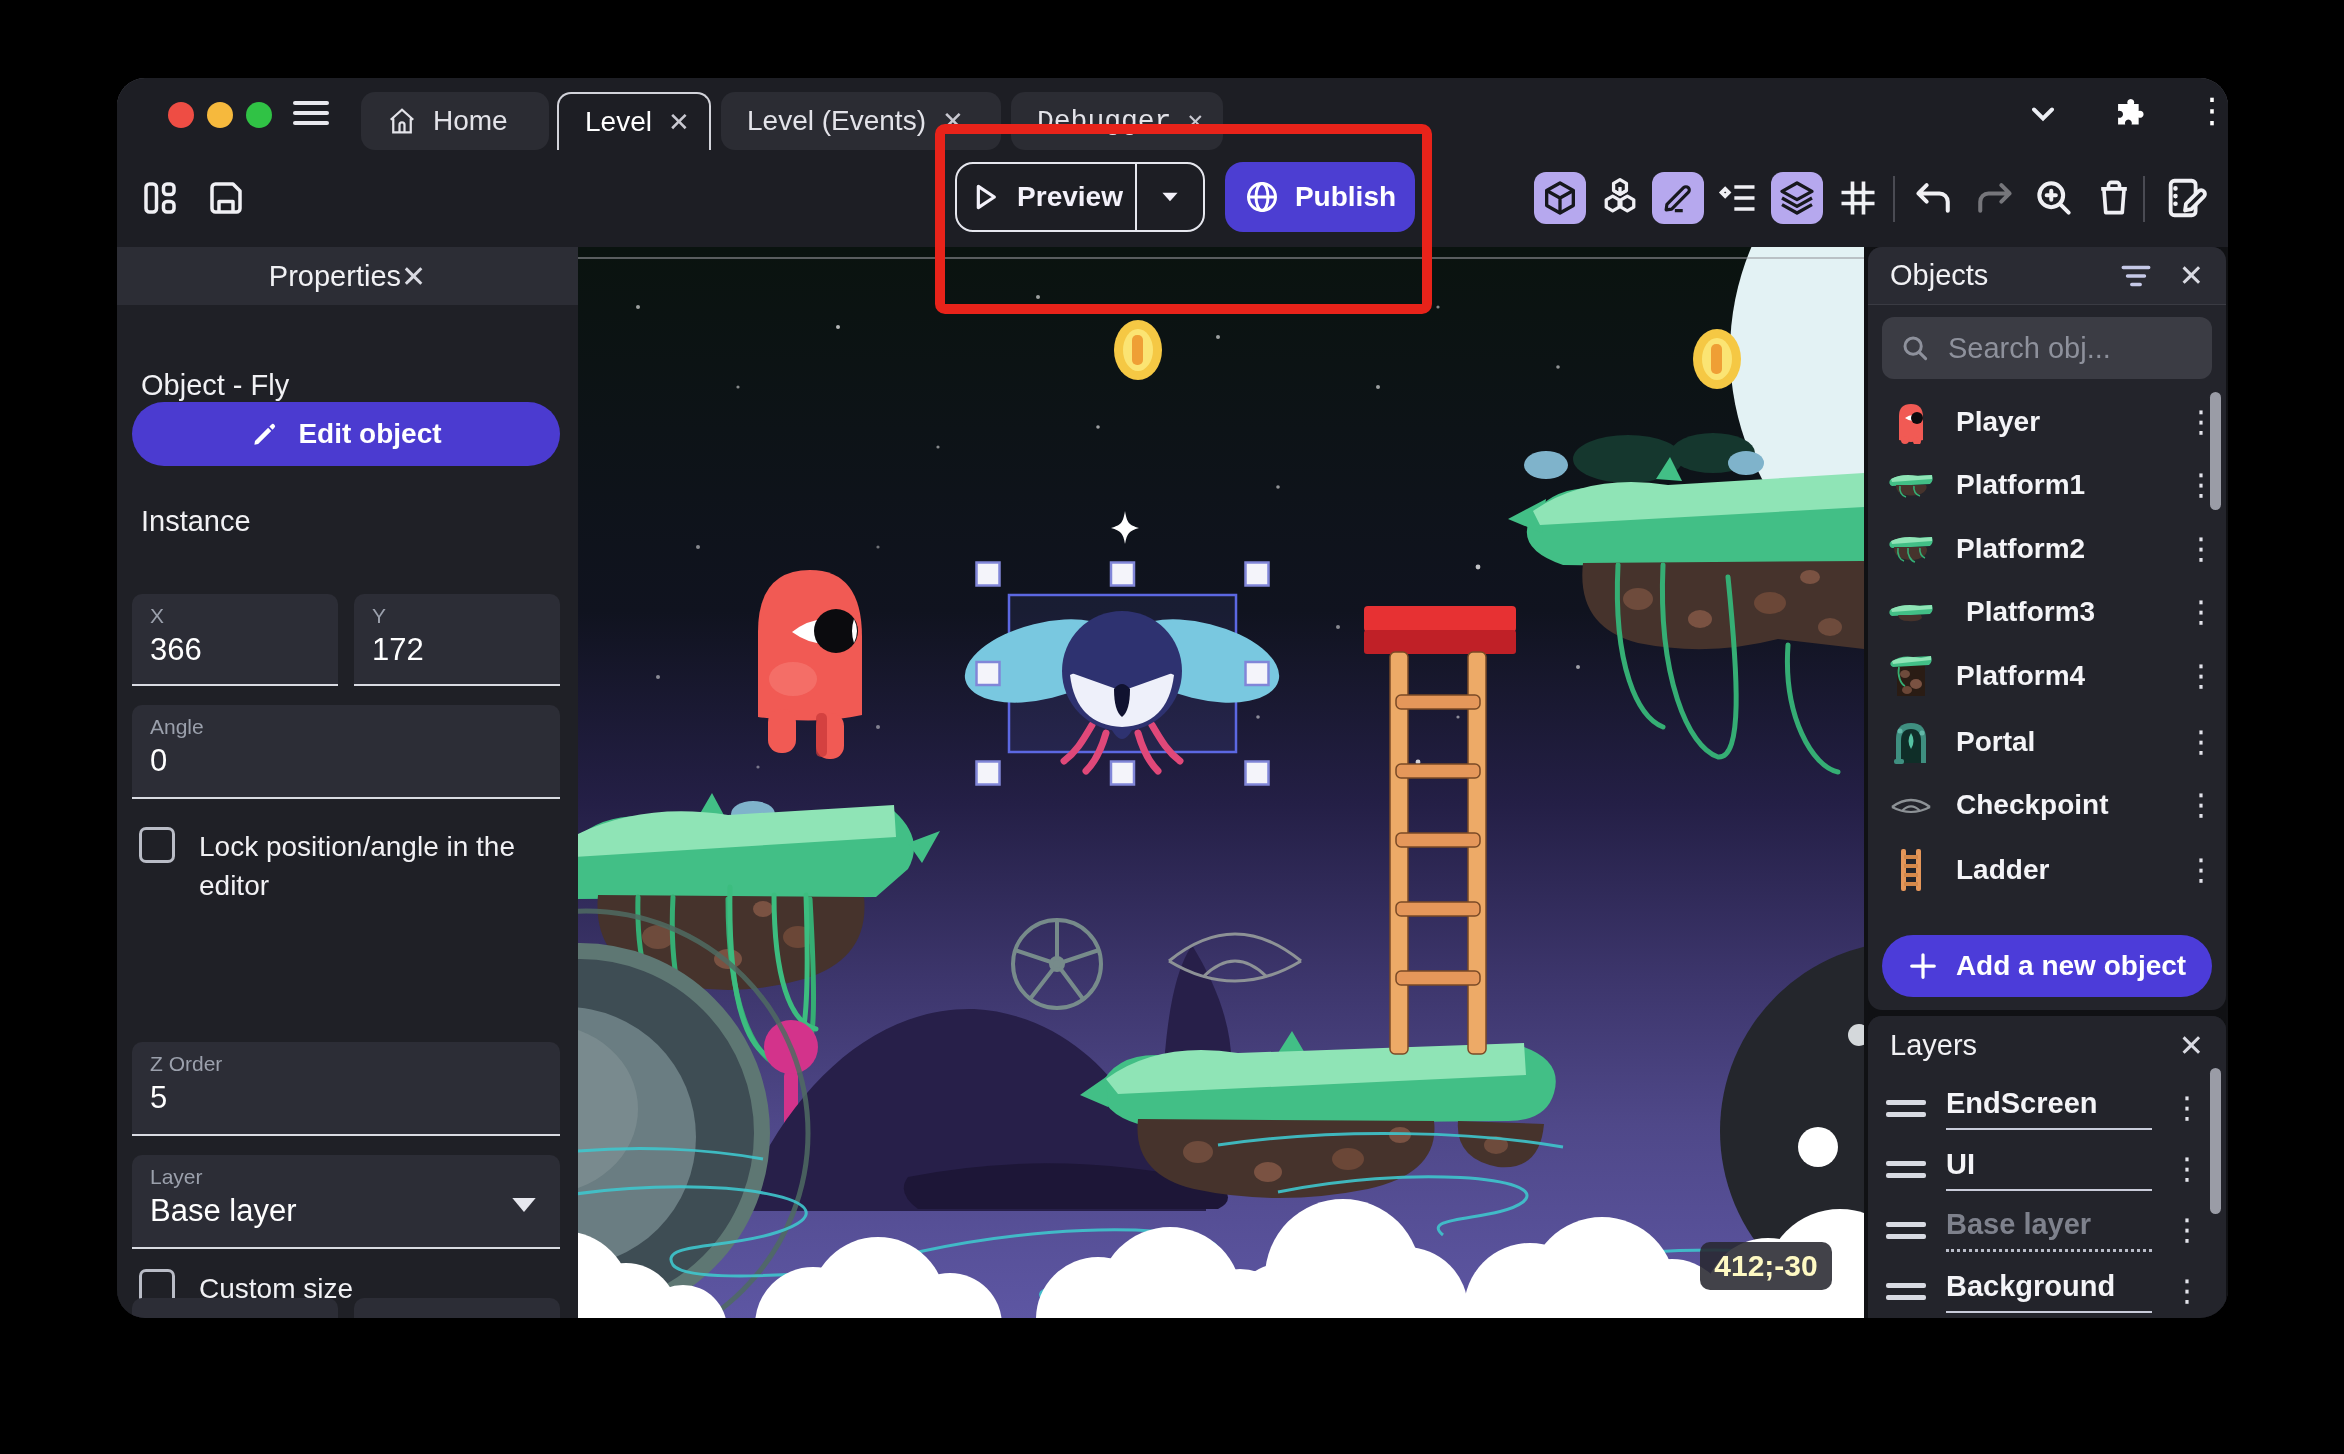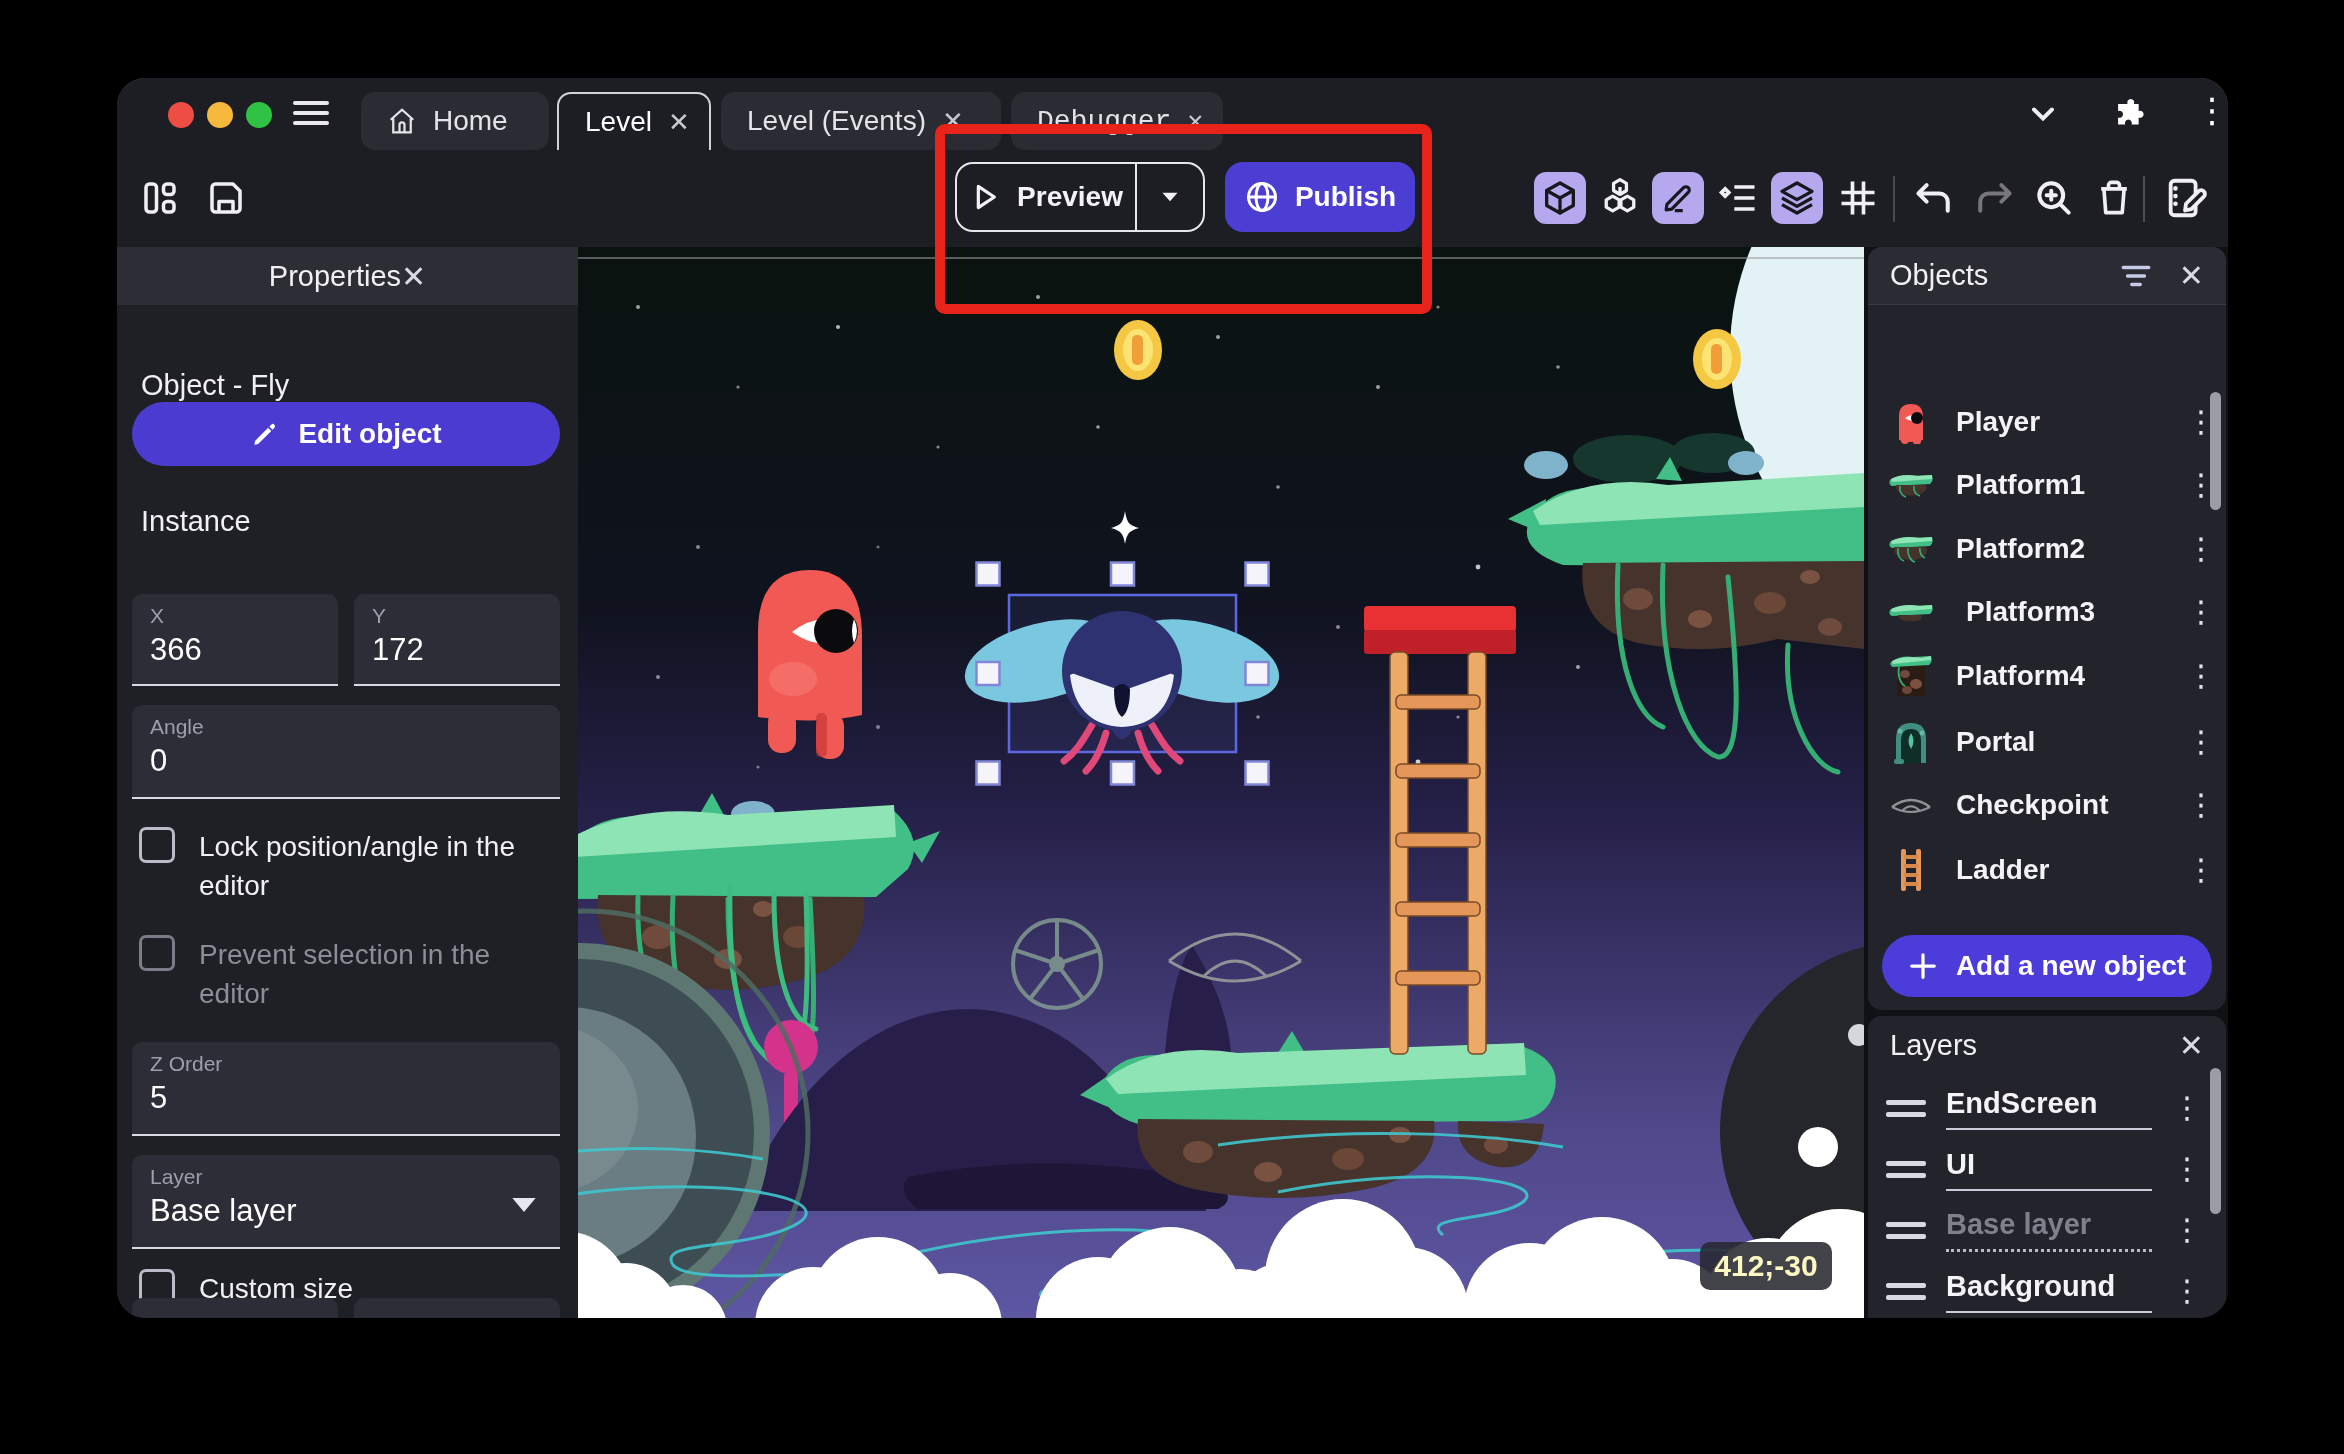--- a/index.html
+++ b/index.html
@@ -289,24 +289,20 @@
       </div>
       <div class="field" style="left:15px;top:458px;width:428px;height:94px;">
         <div class="lbl">Angle</div>
         <div class="val">0</div>
       </div>
 
       <div class="chkrow" style="left:22px;top:580px;width:410px;">
         <div class="chk"></div>
         <div class="txt">Lock position/angle in the editor</div>
       </div>
-      <div class="chkrow dim" style="left:22px;top:688px;width:410px;">
-        <div class="chk"></div>
-        <div class="txt">Prevent selection in the editor</div>
-      </div>
 
       <div class="field" style="left:15px;top:795px;width:428px;height:94px;">
         <div class="lbl">Z Order</div>
         <div class="val">5</div>
       </div>
       <div class="field" style="left:15px;top:908px;width:428px;height:94px;">
         <div class="lbl">Layer</div>
         <div class="val">Base layer</div>
         <svg class="abs" style="right:22px;top:40px;" width="28" height="20" viewBox="0 0 24 16">
           <path d="M2 2 L12 14 L22 2 Z" fill="#e6e7ee"></path>
@@ -561,20 +557,29 @@
     <div class="rpanel" style="top:0;height:763px;">
       <div class="rheader">
         <span class="t">Objects</span>
         <svg width="34" height="30" viewBox="0 0 24 20" style="margin-right:26px;">
           <g stroke="#c6c9e8" stroke-width="2.4" stroke-linecap="round">
             <path d="M3 4 H21 M6 10 H18 M9 16 H15"></path>
             </g>
           </svg>
         <span class="closex">✕</span>
       </div>
+      <div id="searchBox">
+        <svg width="30" height="30" viewBox="0 0 24 24">
+          <g fill="none" stroke="#8e919c" stroke-width="2.4" stroke-linecap="round">
+            <circle cx="10.5" cy="10.5" r="6.5"></circle>
+              <path d="M15.5 15.5 L20.5 20.5"></path>
+            </g>
+          </svg>
+        <input type="text" placeholder="Search obj..." style="">
+      </div>
 
       <div class="objrow" style="top:144px;">
         <div class="oicon">
           <svg width="40" height="44" viewBox="0 0 40 44">
             <path d="M8 40 L8 16 Q8 4 20 4 Q32 4 32 17 L32 40 Q20 44 8 40 Z" fill="#f15a54"></path>
             <path d="M14 18 Q22 12 30 18 Q22 24 14 18 Z" fill="#fff"></path>
               <circle cx="26" cy="18" r="6" fill="#0b0b0e"></circle>
             <rect x="10" y="36" width="8" height="8" rx="4" fill="#f15a54"></rect>
               <rect x="22" y="37" width="8" height="8" rx="4" fill="#f15a54"></rect>
             </svg>

